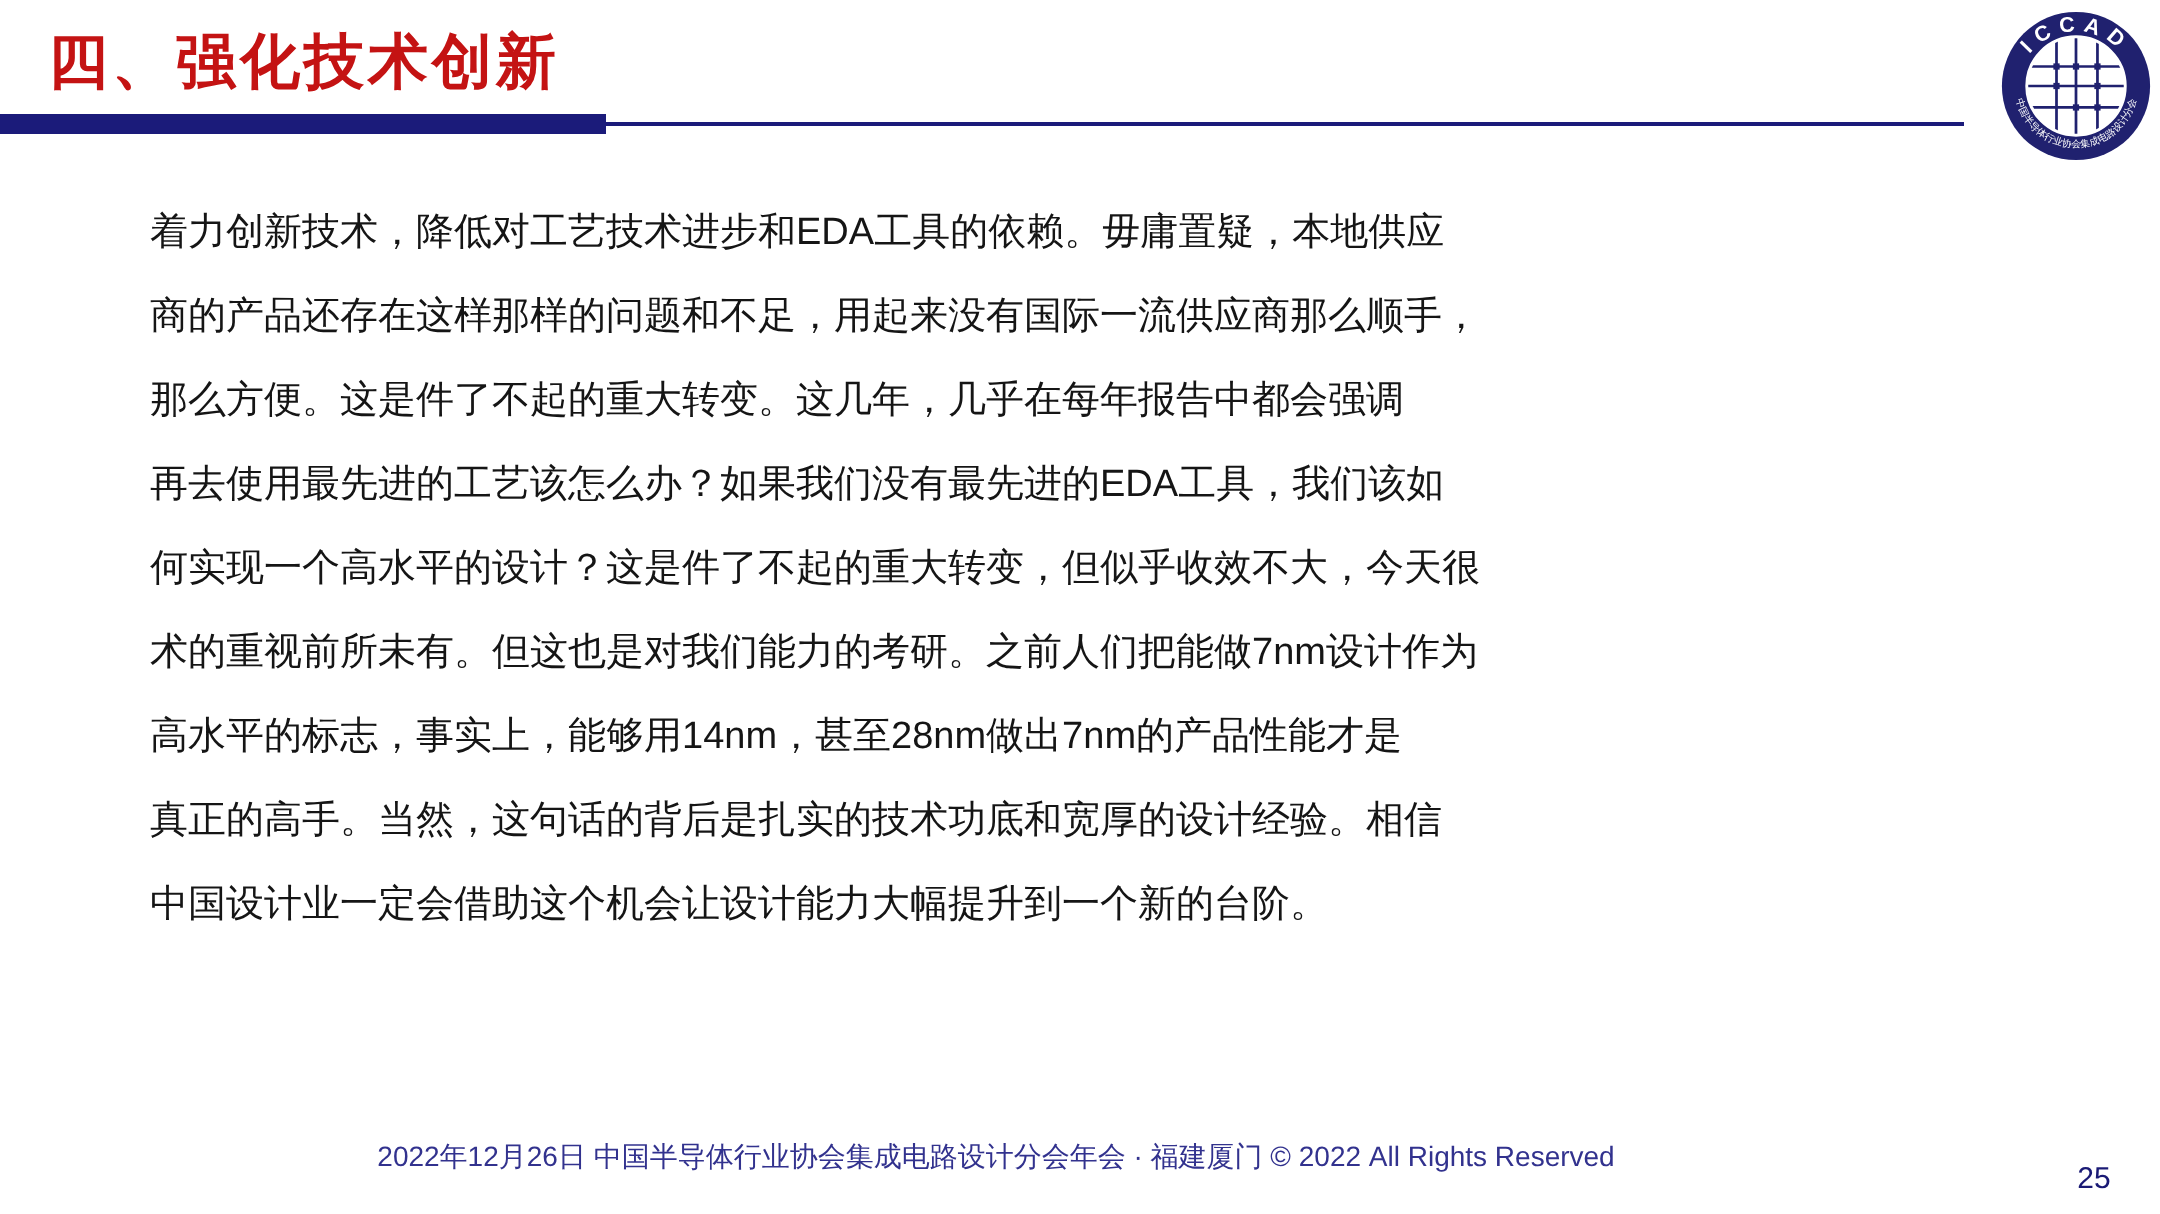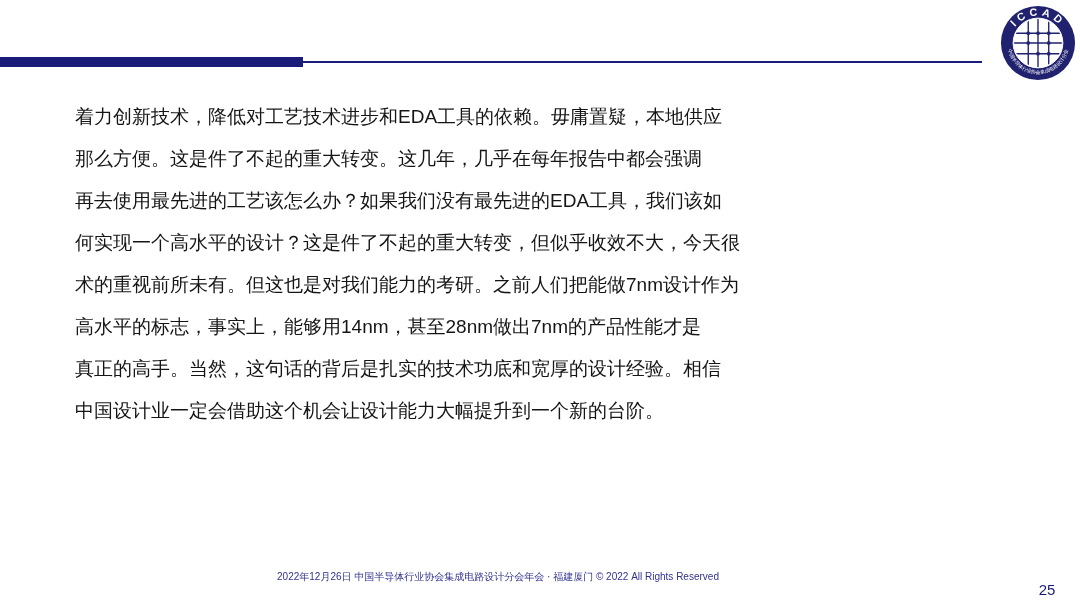--- a/index.html
+++ b/index.html
@@ -34,33 +34,34 @@
   .logo{
     position:absolute;left:999px;top:4px;width:78px;height:78px;
   }
   .body-text{
     position:absolute;left:75px;top:96px;width:960px;
     font-size:19px;line-height:42px;color:var(--body-black);
   }
   .body-line{white-space:nowrap;}
   .footer-text{
     position:absolute;left:0;top:570px;width:996px;
-    text-align:center;font-size:10px;color:var(--footer-navy);
+    text-align:center;font-size:14px;color:var(--footer-navy);
     white-space:nowrap;
   }
   .page-number{
     position:absolute;left:1030px;top:569px;width:34px;
     text-align:center;font-size:15px;color:var(--pagenum-navy);margin-top:12px;
   }
 </style>
 </head>
 <body>
 
 <div class="slide">
 
+  <div class="slide-title">四、强化技术创新</div>
 
   <div class="rule-thick"></div>
   <div class="rule-thin"></div>
 
   <svg class="logo" viewBox="0 0 80 80" xmlns="http://www.w3.org/2000/svg">
     <defs>
       <path id="arcTop" d="M 10 42 A 30 30 0 0 1 70 42" fill="none"></path>
       <path id="arcBot" d="M 8.5 40 A 31.5 31.5 0 0 0 71.5 40" fill="none"></path>
       <clipPath id="innerClip">
           <circle cx="40" cy="40" r="24.5"></circle>
@@ -88,20 +89,21 @@
     <text style="fill:#ffffff;font-family:'Liberation Sans',sans-serif;font-size:11px;font-weight:bold;letter-spacing:4px;">
       <textPath href="#arcTop" startOffset="50%" text-anchor="middle">ICCAD</textPath>
     </text>
     <text style="fill:#ffffff;font-family:'Liberation Sans',sans-serif;font-size:5px;">
       <textPath href="#arcBot" startOffset="50%" text-anchor="middle">中国半导体行业协会集成电路设计分会</textPath>
     </text>
   </svg>
 
   <div class="body-text">
     <div class="body-line">着力创新技术，降低对工艺技术进步和EDA工具的依赖。毋庸置疑，本地供应</div>
+    <div class="body-line">商的产品还存在这样那样的问题和不足，用起来没有国际一流供应商那么顺手，</div>
     <div class="body-line">那么方便。这是件了不起的重大转变。这几年，几乎在每年报告中都会强调</div>
     <div class="body-line">再去使用最先进的工艺该怎么办？如果我们没有最先进的EDA工具，我们该如</div>
     <div class="body-line">何实现一个高水平的设计？这是件了不起的重大转变，但似乎收效不大，今天很</div>
     <div class="body-line">术的重视前所未有。但这也是对我们能力的考研。之前人们把能做7nm设计作为</div>
     <div class="body-line">高水平的标志，事实上，能够用14nm，甚至28nm做出7nm的产品性能才是</div>
     <div class="body-line">真正的高手。当然，这句话的背后是扎实的技术功底和宽厚的设计经验。相信</div>
     <div class="body-line">中国设计业一定会借助这个机会让设计能力大幅提升到一个新的台阶。</div>
   </div>
 
   <div class="footer-text">2022年12月26日 中国半导体行业协会集成电路设计分会年会 · 福建厦门 © 2022 All Rights Reserved</div>

